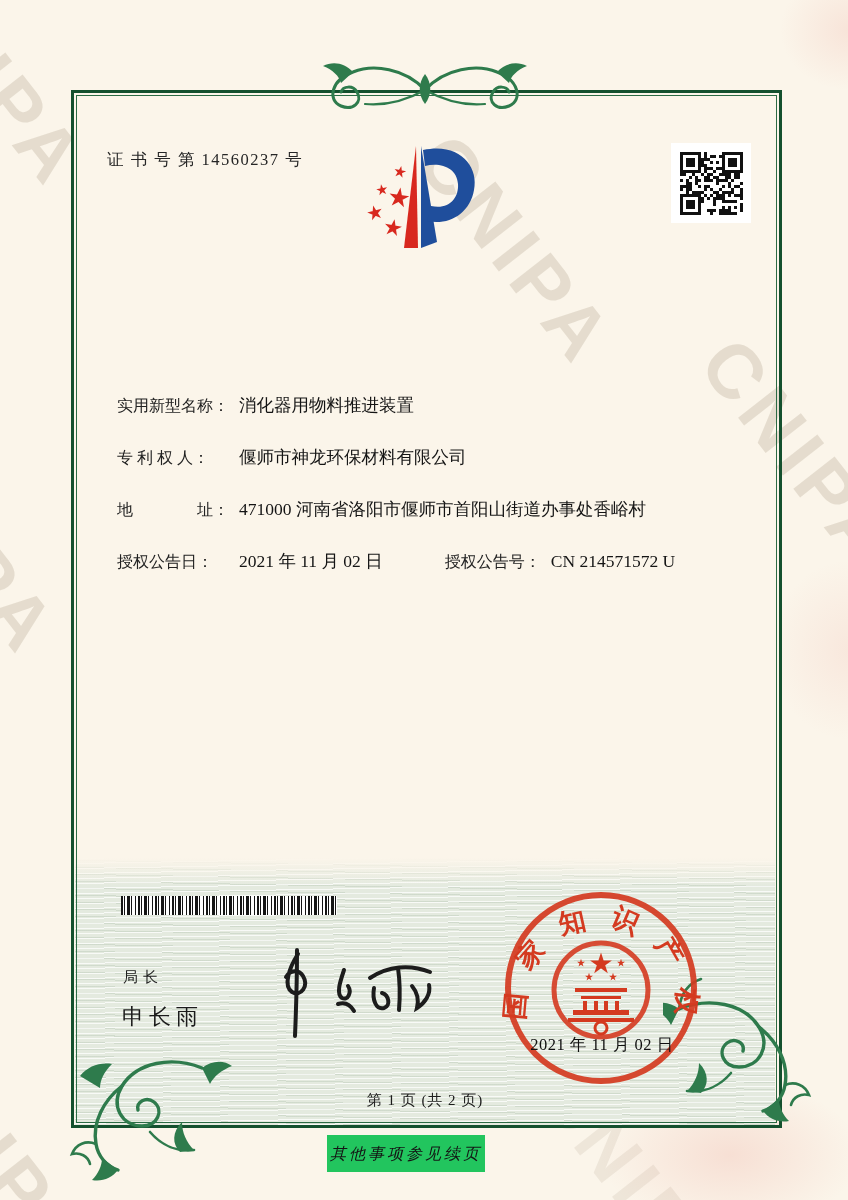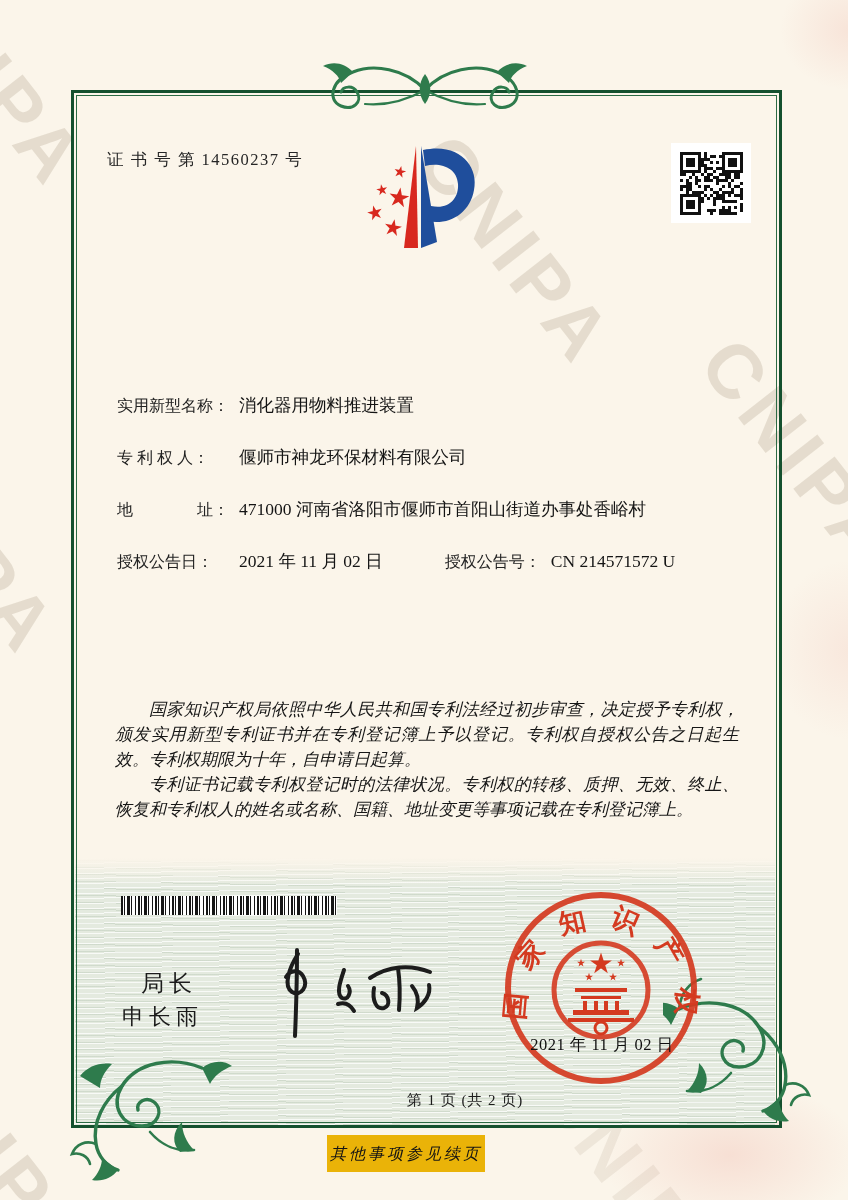--- a/index.html
+++ b/index.html
@@ -33,31 +33,31 @@
   .val{margin-left:10px;font-size:17.5px;color:#141414;}
   .lbl.second{width:auto;margin-left:58px;text-align:center;}
   .paras{position:absolute;left:115px;top:697px;width:624px;z-index:5;
         font-size:17px;line-height:25px;text-align:justify;font-style:italic;color:#161616;}
   .paras p{margin:0;text-indent:2em;}
   .barcode{position:absolute;left:121px;top:896px;width:216px;height:19px;z-index:5;
         background:repeating-linear-gradient(90deg,
           #151515 0 2px,#fff 2px 3px,#151515 3px 4px,#fff 4px 6px,
           #151515 6px 9px,#fff 9px 10px,#151515 10px 11px,#fff 11px 14px,
           #151515 14px 15px,#fff 15px 17px);}
-  .director-role{position:absolute;left:141px;top:968px;z-index:5;
-        font-family:Liberation Sans, sans-serif;font-size:23px;letter-spacing:5px;color:#1b1b1b;}
+  .director-role{position:absolute;left:123px;top:968px;z-index:5;
+        font-family:Liberation Sans, sans-serif;font-size:15px;letter-spacing:5px;color:#1b1b1b;}
   .director-name{position:absolute;left:122px;top:1002px;z-index:5;
         font-family:"Liberation Sans",sans-serif;font-size:22px;letter-spacing:5px;color:#1b1b1b;}
   .signature{position:absolute;left:252px;top:942px;z-index:5;}
   .seal{position:absolute;left:496px;top:888px;z-index:6;}
   .seal-date{position:absolute;left:516px;top:1034px;width:172px;text-align:center;z-index:7;
         font-size:16.5px;color:#101010;letter-spacing:.5px;}
   .page-info{position:absolute;left:75px;top:1091px;width:700px;text-align:center;z-index:5;
-        font-size:15px;letter-spacing:1px;color:#1c1c1c;padding-left:40px;}
-  .continuation{position:absolute;left:327px;top:1135px;width:158px;height:37px;background:#eab308;
+        font-size:15px;letter-spacing:1px;color:#1c1c1c;}
+  .continuation{position:absolute;left:327px;top:1135px;width:158px;height:37px;background:#22c55e;
         z-index:5;text-align:center;line-height:37px;font-size:16px;font-style:italic;
         letter-spacing:3px;color:#141414;}
 </style>
 </head>
 <body>
 
 <div class="page">
 
   <div class="wm" style="left:-60px;top:-60px;">CNIPA</div>
   <div class="wm" style="left:468px;top:118px;">CNIPA</div>
@@ -300,24 +300,20 @@
     </div>
     <div class="row">
       <span class="lbl">地　　　　址：</span><span class="val">471000 河南省洛阳市偃师市首阳山街道办事处香峪村</span>
     </div>
     <div class="row">
       <span class="lbl">授权公告日：</span><span class="val">2021 年 11 月 02 日</span>
       <span class="lbl second">授权公告号：</span><span class="val">CN 214571572 U</span>
     </div>
   </div>
 
-  <div class="paras">
-    <p>国家知识产权局依照中华人民共和国专利法经过初步审查，决定授予专利权，颁发实用新型专利证书并在专利登记簿上予以登记。专利权自授权公告之日起生效。专利权期限为十年，自申请日起算。</p>
-    <p>专利证书记载专利权登记时的法律状况。专利权的转移、质押、无效、终止、恢复和专利权人的姓名或名称、国籍、地址变更等事项记载在专利登记簿上。</p>
-  </div>
 
   <div class="barcode"></div>
 
   <div class="director-role">局长</div>
   <div class="director-name">申长雨</div>
 
   <svg class="signature" width="195" height="100" viewBox="0 0 195 100">
     <g fill="none" stroke="#1c1c1c" stroke-width="4" stroke-linecap="round">
       <path d="M46,12 C37,26 31,44 40,50 C49,55 57,44 51,34 C47,27 38,28 34,35"></path>
       <path d="M45,8 C45,30 44,70 43,94"></path>

